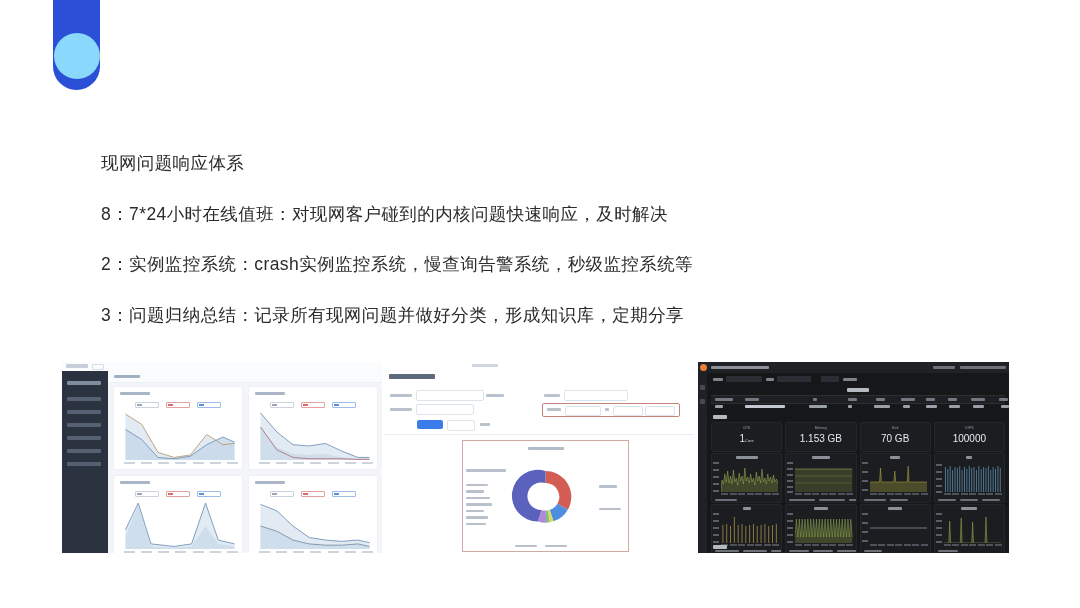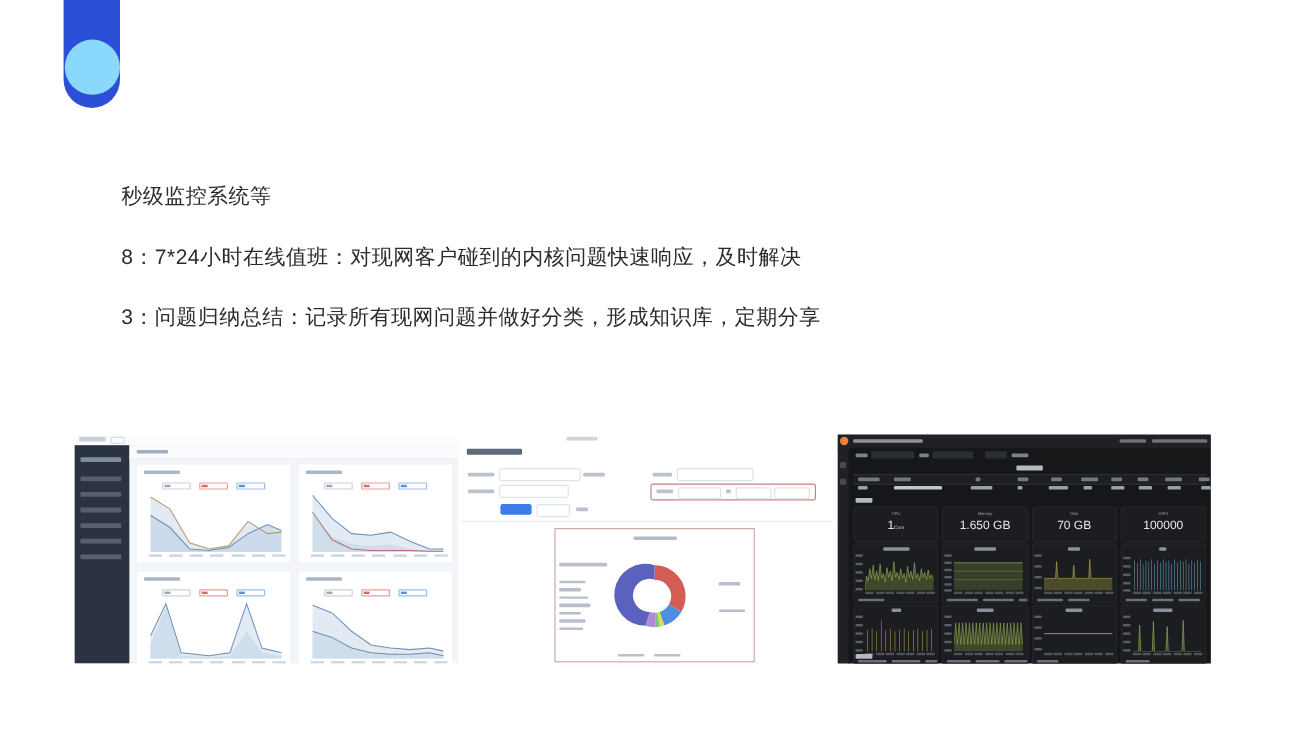--- a/index.html
+++ b/index.html
@@ -125,22 +125,23 @@
 <body>
 
 <div class="slide">
 
   <div class="title-mark">
     <div class="dot"></div>
   </div>
 
 
   <div class="body-copy">
-    <div class="line l0">秒级监控系统等</div>
+    <div class="line l0">现网问题响应体系</div>
     <div class="line ln">8：7*24小时在线值班：对现网客户碰到的内核问题快速响应，及时解决</div>
+    <div class="line ln">2：实例监控系统：crash实例监控系统，慢查询告警系统，秒级监控系统等</div>
     <div class="line last">3：问题归纳总结：记录所有现网问题并做好分类，形成知识库，定期分享</div>
   </div>
 
   <div class="shots">
 
     <div class="shot shot-a">
       <div class="a-topbar">
         <div class="logo"></div>
         <div class="sel"></div>
       </div>
@@ -380,21 +381,21 @@
 
           <div class="c-sect" style="left:6px;top:42px;width:14px"></div>
 
           <div class="c-statrow" style="top:49px">
             <div class="c-stat">
               <div class="lbl">CPU</div>
               <div class="val"><span>1</span><span class="u">Core</span></div>
             </div>
             <div class="c-stat">
               <div class="lbl">Memory</div>
-              <div class="val">1.650 GB</div>
+              <div class="val">1.153 GB</div>
             </div>
             <div class="c-stat">
               <div class="lbl">Disk</div>
               <div class="val">70 GB</div>
             </div>
             <div class="c-stat">
               <div class="lbl">IOPS</div>
               <div class="val">100000</div>
             </div>
           </div>

